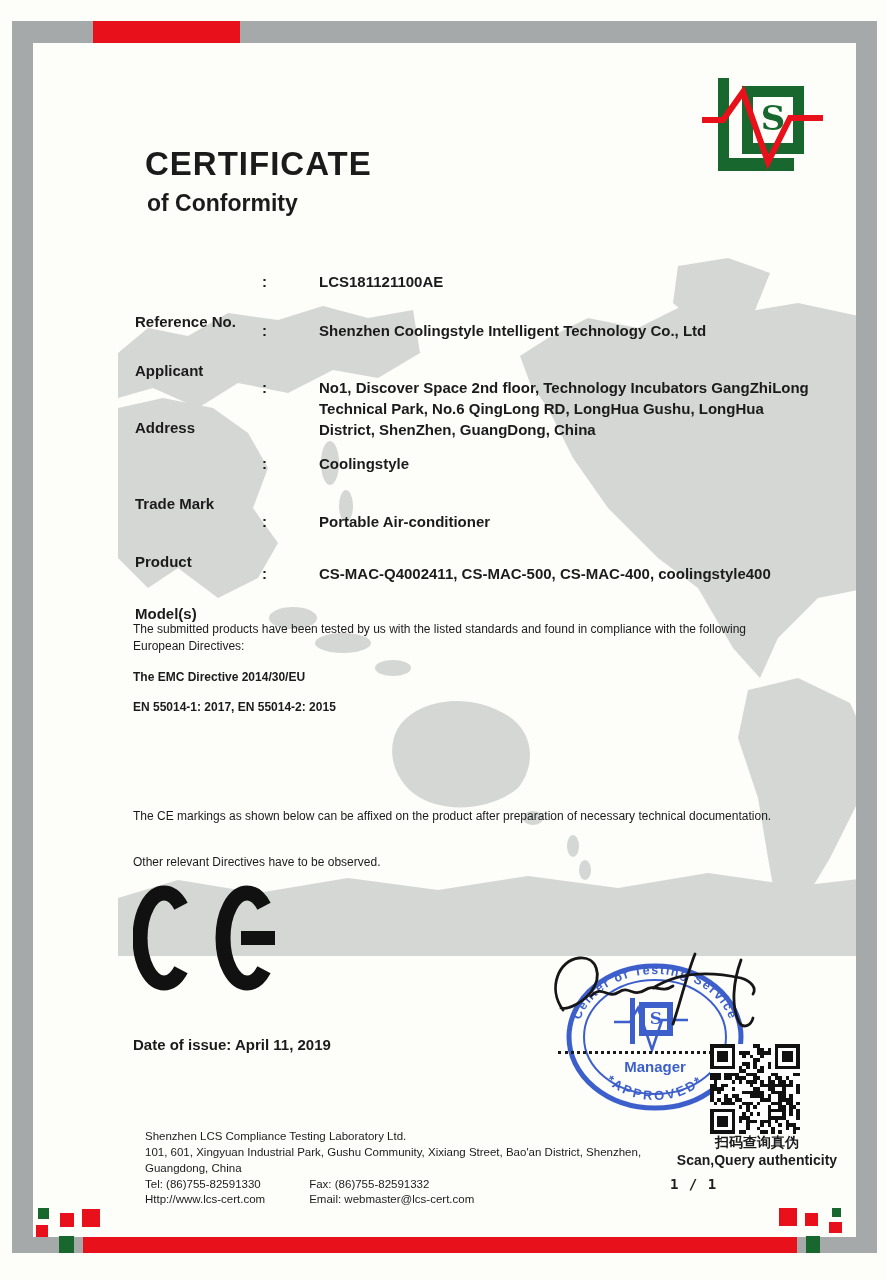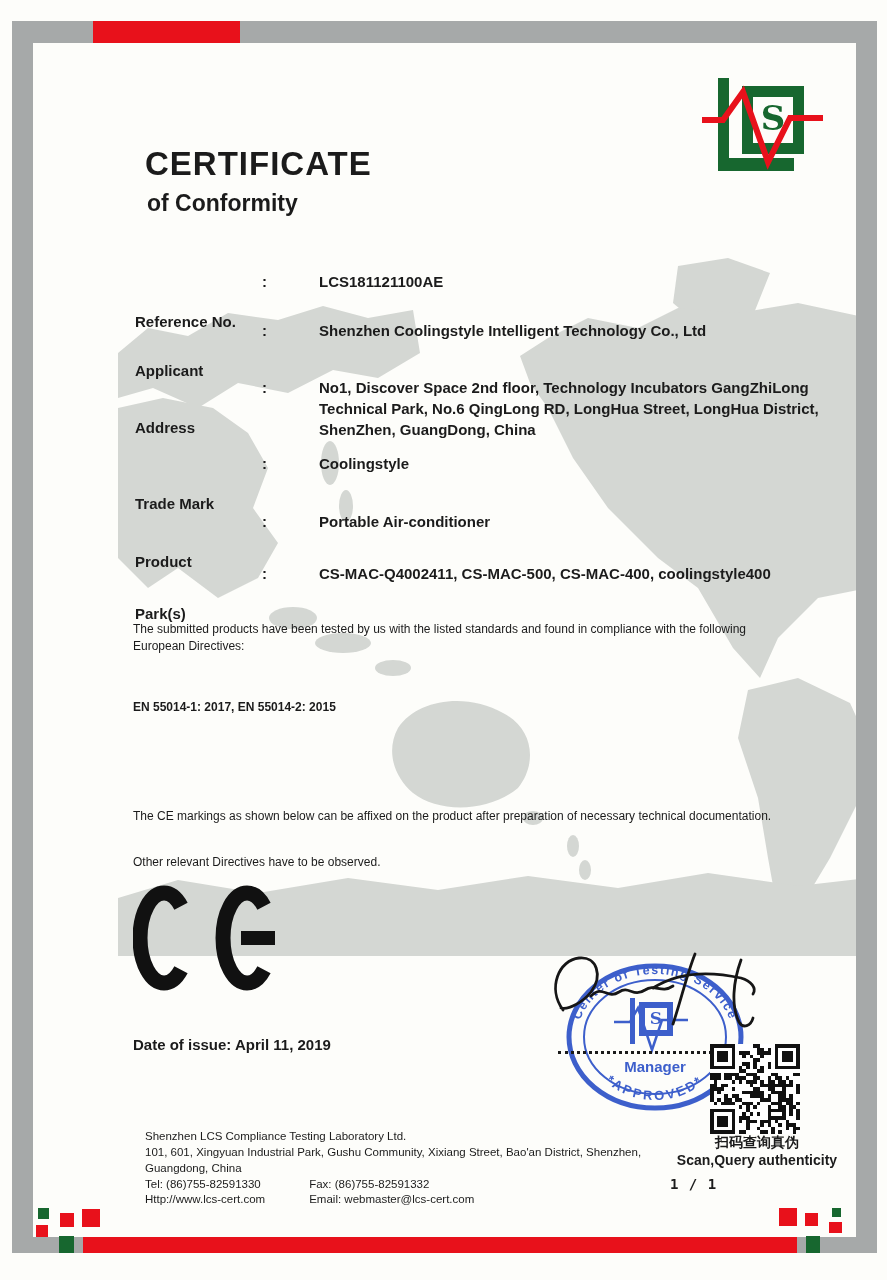--- a/index.html
+++ b/index.html
@@ -97,39 +97,40 @@
     <span class="fvalue">LCS181121100AE</span>
   </div>
   <div class="frow" style="top:320px;">
     <span class="flabel">Applicant</span>
     <span class="fcolon">:</span>
     <span class="fvalue">Shenzhen Coolingstyle Intelligent Technology Co., Ltd</span>
   </div>
   <div class="frow" style="top:377px;">
     <span class="flabel">Address</span>
     <span class="fcolon">:</span>
-    <span class="fvalue">No1, Discover Space 2nd floor, Technology Incubators GangZhiLong Technical Park, No.6 QingLong RD, LongHua Street, LongHua District, ShenZhen, GuangDong, China</span>
+    <span class="fvalue">No1, Discover Space 2nd floor, Technology Incubators GangZhiLong Technical Park, No.6 QingLong RD, LongHua Gushu, LongHua District, ShenZhen, GuangDong, China</span>
   </div>
   <div class="frow" style="top:453px;">
     <span class="flabel">Trade Mark</span>
     <span class="fcolon">:</span>
     <span class="fvalue">Coolingstyle</span>
   </div>
   <div class="frow" style="top:511px;">
     <span class="flabel">Product</span>
     <span class="fcolon">:</span>
     <span class="fvalue">Portable Air-conditioner</span>
   </div>
   <div class="frow" style="top:563px;">
-    <span class="flabel">Park(s)</span>
+    <span class="flabel">Model(s)</span>
     <span class="fcolon">:</span>
     <span class="fvalue">CS-MAC-Q4002411, CS-MAC-500, CS-MAC-400, coolingstyle400</span>
   </div>
 
   <div class="para" style="top:621px;">The submitted products have been tested by us with the listed standards and found in compliance with the following European Directives:</div>
+  <div class="para bold" style="top:669px;">The EMC Directive 2014/30/EU</div>
   <div class="para bold" style="top:699px;">EN 55014-1: 2017, EN 55014-2: 2015</div>
   <div class="para" style="top:854px;">Other relevant Directives have to be observed.</div>
   <div class="para" style="top:808px;">The CE markings as shown below can be affixed on the product after preparation of necessary technical documentation.</div>
 
   <svg class="abs" style="left:133px;top:884px;" width="150" height="108" viewBox="0 0 150 108">
     <path d="M48,22.2 A24,45 0 1 0 48,85.8" fill="none" stroke="#111" stroke-width="15"></path>
     <path d="M131,22.2 A24,45 0 1 0 131,85.8" fill="none" stroke="#111" stroke-width="15"></path>
     <rect x="108" y="47" width="34" height="14" fill="#111"></rect>
   </svg>
 

